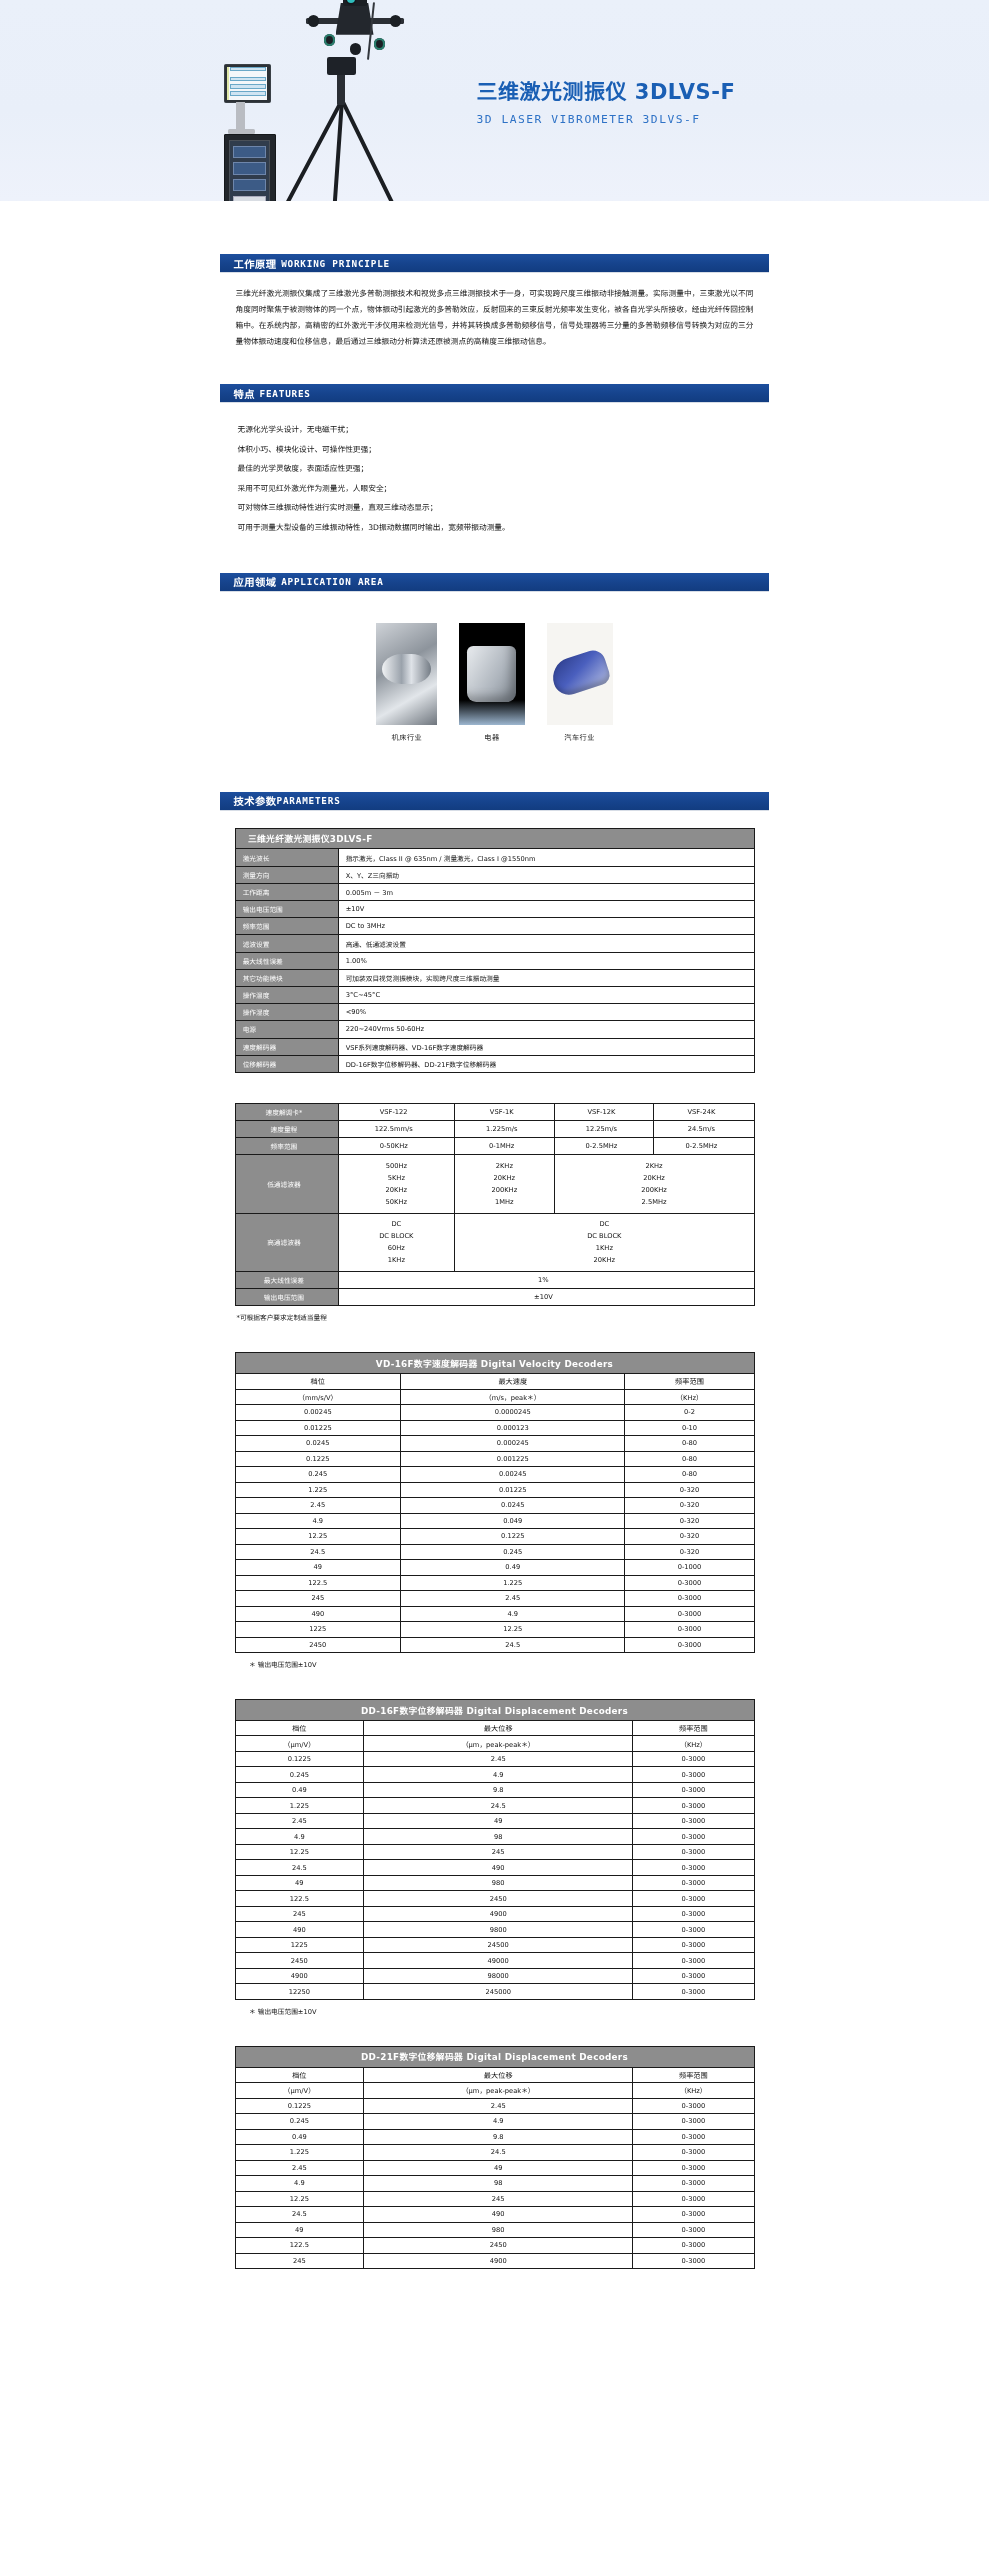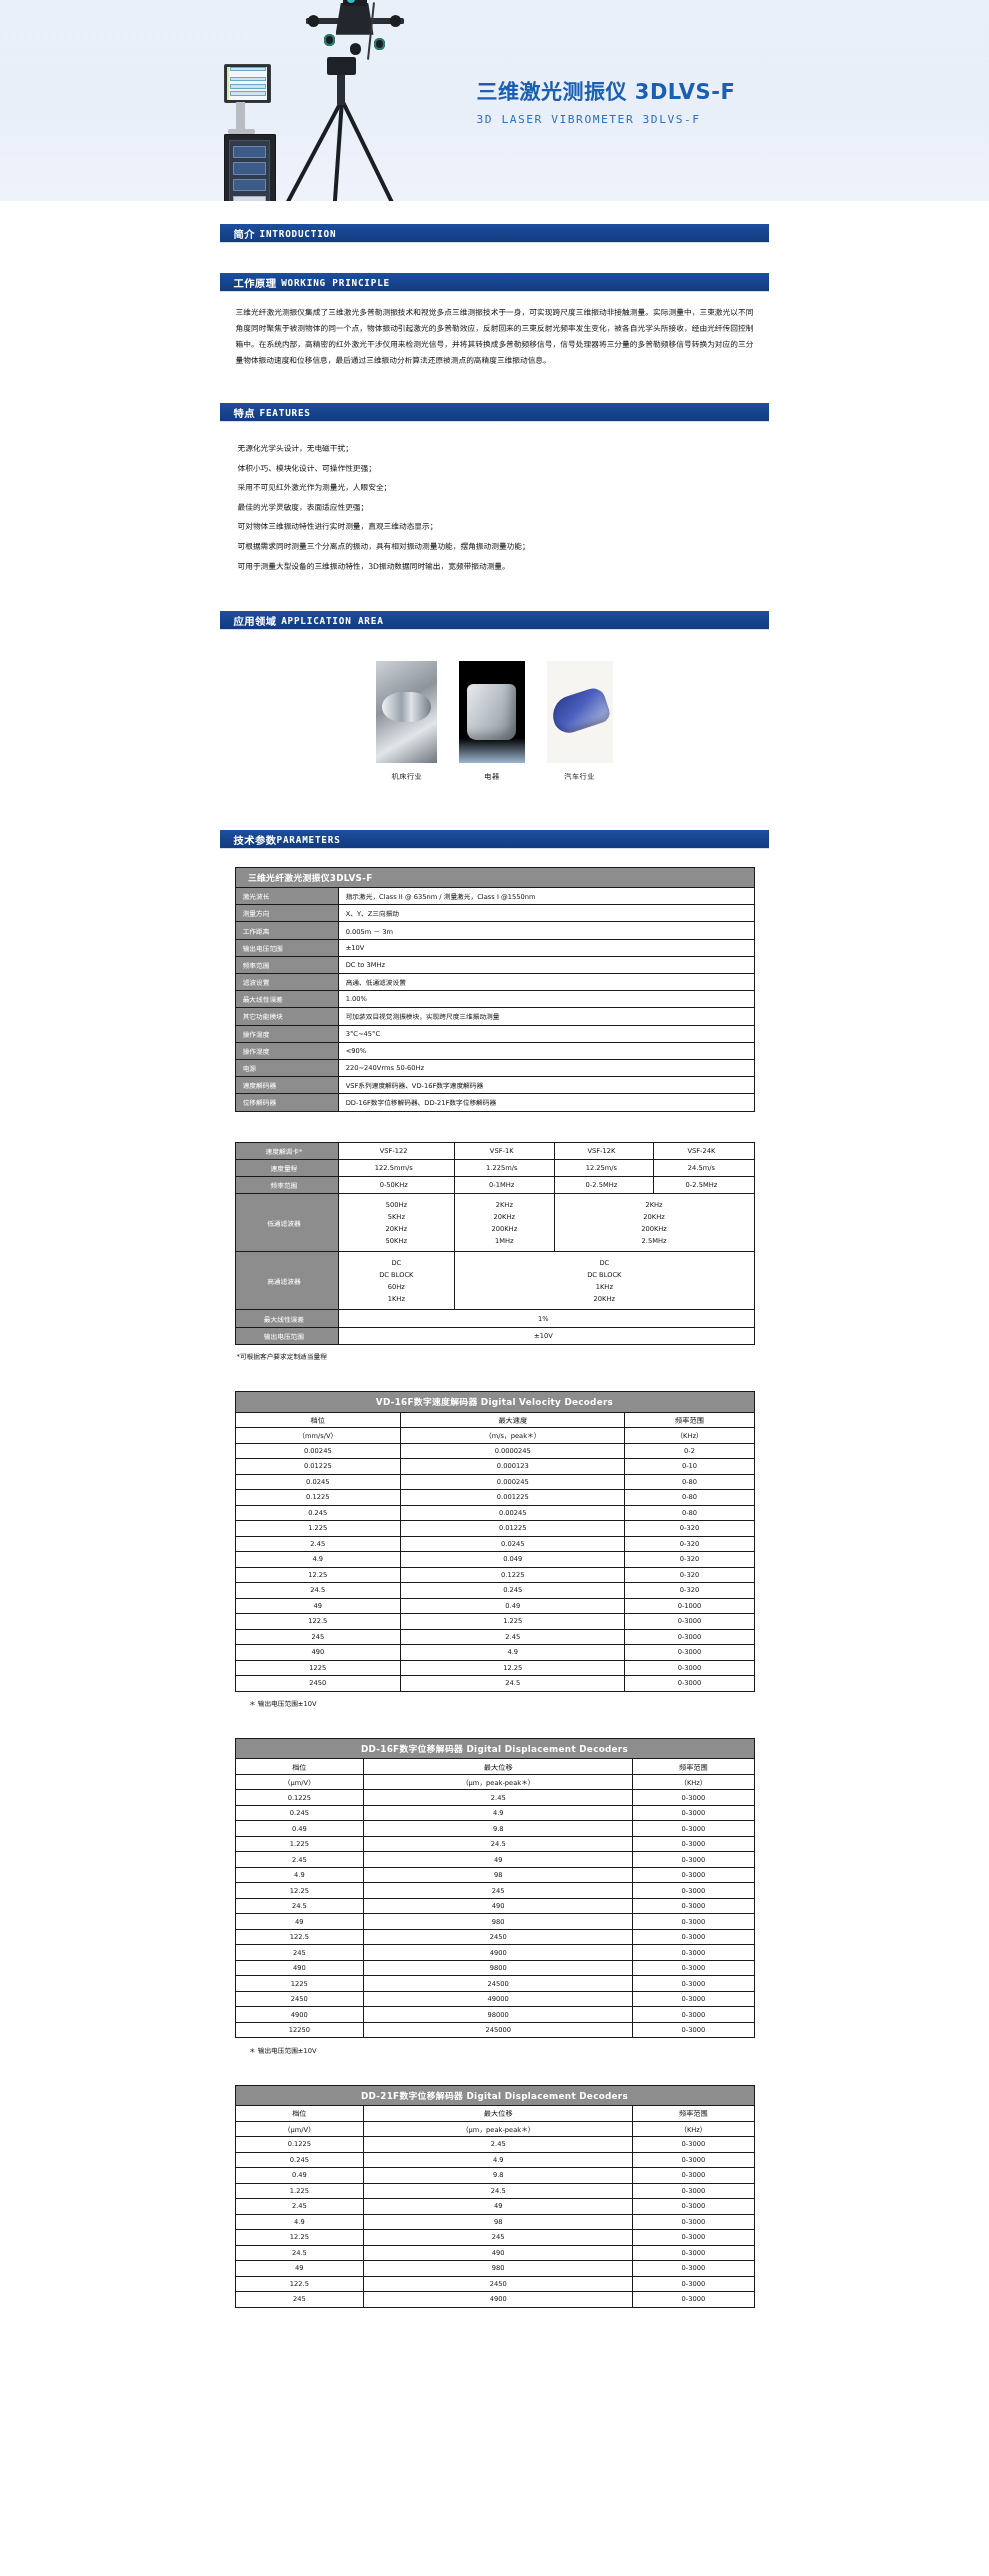--- a/index.html
+++ b/index.html
@@ -302,46 +302,41 @@
       <div class="hero-text">
         <div class="hero-title">三维激光测振仪  3DLVS-F</div>
         <div class="hero-sub">3D LASER VIBROMETER 3DLVS-F</div>
       </div>
     </div>
   </div>
 
   <div class="content">
     <div class="col">
 
-      <div class="band">
-        <span class="cn">简介</span>
-        <span class="en">INTRODUCTION</span>
-      </div>
 
       <div class="spacer-md"></div>
 
       <div class="band">
         <span class="cn">工作原理</span>
         <span class="en">WORKING PRINCIPLE</span>
       </div>
       <div class="body-text">三维光纤激光测振仪集成了三维激光多普勒测振技术和视觉多点三维测振技术于一身，可实现跨尺度三维振动非接触测量。实际测量中，三束激光以不同角度同时聚焦于被测物体的同一个点，物体振动引起激光的多普勒效应，反射回来的三束反射光频率发生变化，被各自光学头所接收，经由光纤传回控制箱中。在系统内部，高精密的红外激光干涉仪用来检测光信号，并将其转换成多普勒频移信号，信号处理器将三分量的多普勒频移信号转换为对应的三分量物体振动速度和位移信息，最后通过三维振动分析算法还原被测点的高精度三维振动信息。</div>
 
       <div class="spacer-md"></div>
 
       <div class="band">
         <span class="cn">特点</span>
         <span class="en">FEATURES</span>
       </div>
       <div class="feature-list">
         <div>无源化光学头设计，无电磁干扰；</div>
         <div>体积小巧、模块化设计、可操作性更强；</div>
+        <div>最佳的光学灵敏度，表面适应性更强；</div>
         <div>采用不可见红外激光作为测量光，人眼安全；</div>
-        <div>最佳的光学灵敏度，表面适应性更强；</div>
         <div>可对物体三维振动特性进行实时测量，直观三维动态显示；</div>
-        <div>可根据需求同时测量三个分离点的振动，具有相对振动测量功能，摆角振动测量功能；</div>
         <div>可用于测量大型设备的三维振动特性，3D振动数据同时输出，宽频带振动测量。</div>
       </div>
 
       <div class="spacer-md"></div>
 
       <div class="band">
         <span class="cn">应用领域</span>
         <span class="en">APPLICATION AREA</span>
       </div>
 

